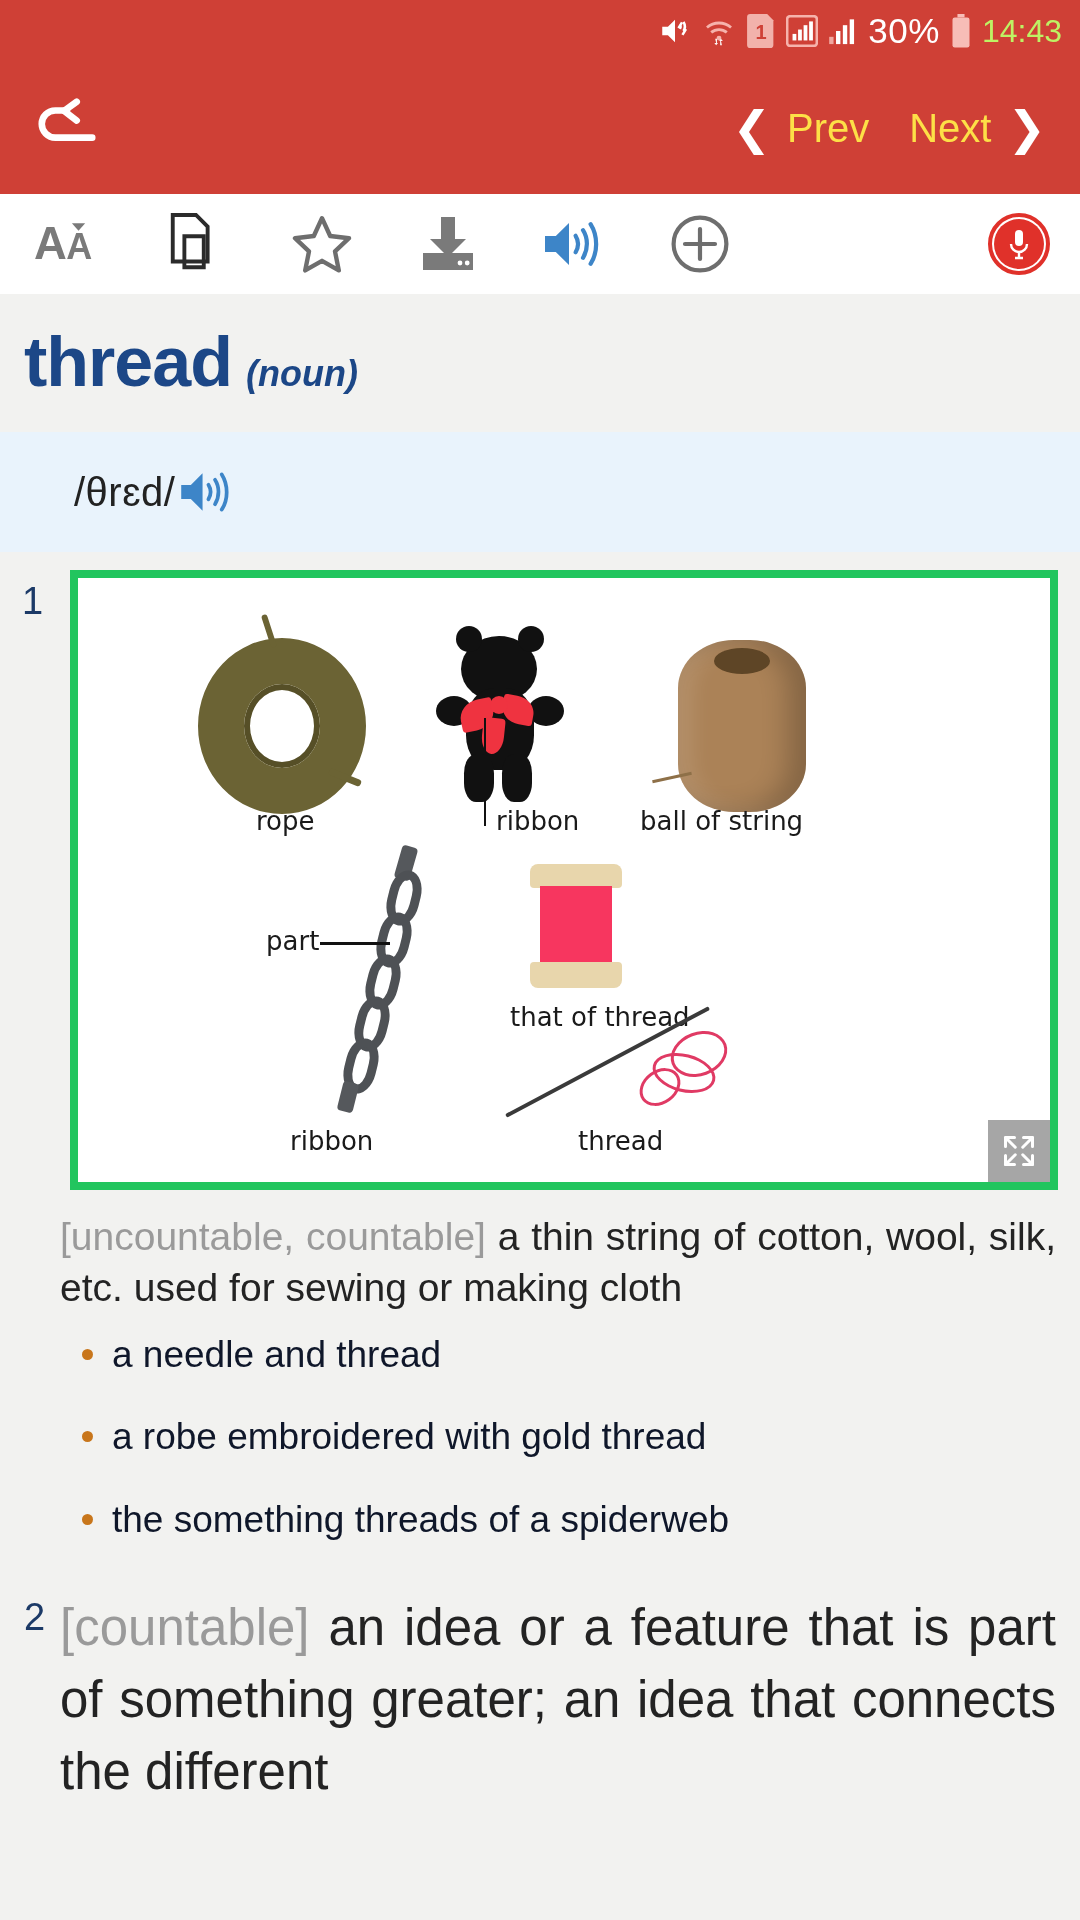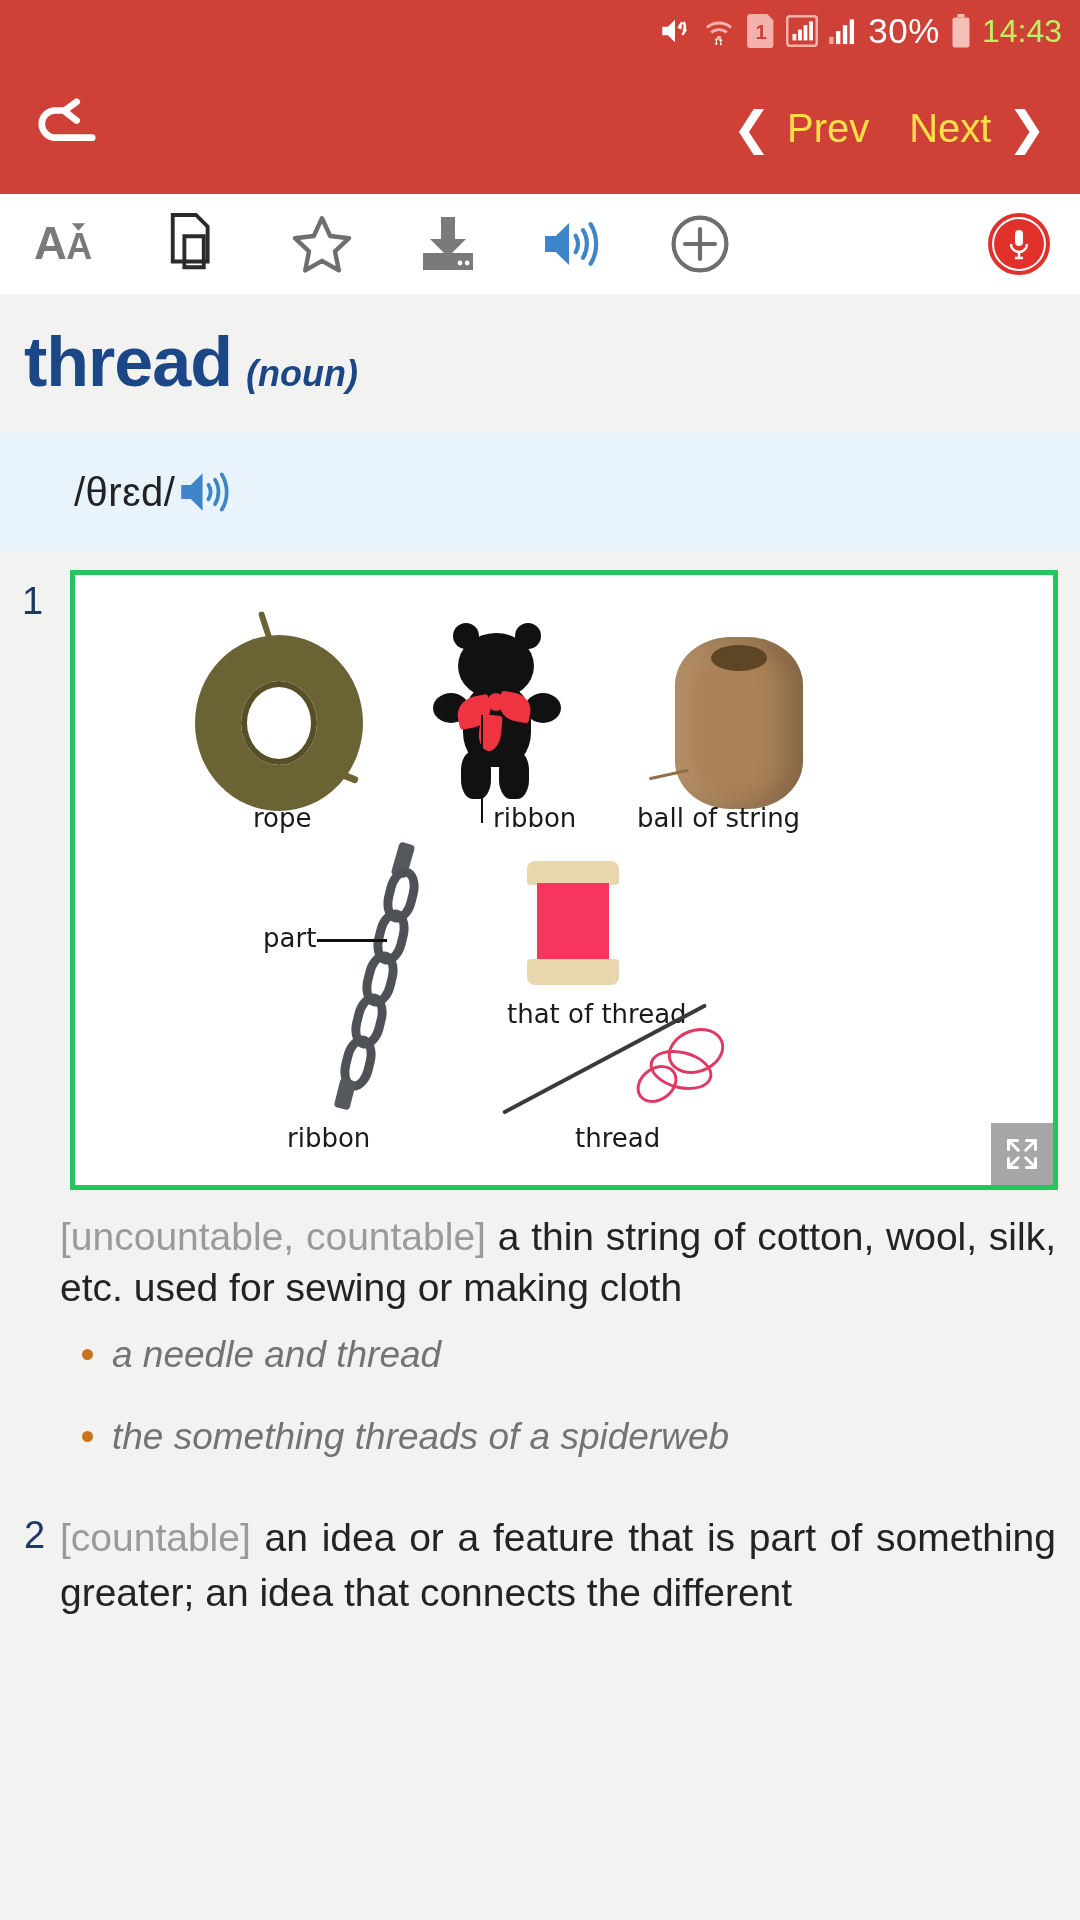--- a/index.html
+++ b/index.html
@@ -57,21 +57,21 @@
   
   .phon-bar{
     background:#e9f3fc; height:120px; display:flex; align-items:center; padding-left:74px; gap:4px;
   }
   .phon{ font-size:40px; color:#222; letter-spacing:0.5px; }
 
   
   .sense-img-row{ display:flex; padding:18px 22px 0 22px; }
   .sense-num{ font-size:38px; color:#1c3a67; width:48px; padding-top:10px; flex:0 0 48px;}
   .img-frame{
-    flex:1; border:5px solid #22c55e; background:#fff; position:relative;
+    flex:1; border:8px solid #22c55e; background:#fff; position:relative;
     height:620px; overflow:hidden;
   }
   .illus{ position:absolute; inset:0; }
   .obj-label{
     position:absolute; font-family:"DejaVu Sans", sans-serif; font-size:26px; color:#1a1a1a;
     white-space:nowrap;
   }
   .leader{ position:absolute; background:#111; }
   .expand-btn{
     position:absolute; right:0; bottom:0; width:62px; height:62px;
@@ -83,28 +83,28 @@
   .defs{ padding:22px 24px 0 24px; }
   .def-block{ display:flex; margin-bottom:14px; }
   .def-num{ font-size:38px; color:#1c3a67; width:36px; flex:0 0 36px; padding-top:4px;}
   .def-body{ flex:1; }
   .def-text{
     font-size:39px; line-height:1.3; color:#232323; text-align:justify;
   }
   .gram{ color:#9a9a9a; }
   .ex-list{ list-style:none; margin-top:18px; }
   .ex-item{
-    font-size:37px; font-style:italic; color:#737373; line-height:1.3;
+    font-size:37px; color:#0f172a; line-height:1.3;
     margin:0 0 34px 22px; position:relative; padding-left:30px;
   }
   .ex-item::before{
     content:""; position:absolute; left:0; top:18px; width:11px; height:11px;
     border-radius:50%; background:#c8761b;
   }
-  .def-text-2{ font-size:39px; line-height:1.42; color:#232323; text-align:justify; }
+  .def-text-2{ font-size:51px; line-height:1.42; color:#232323; text-align:justify; }
 
   
   .rope{
     position:absolute; width:168px;height:176px;border-radius:50%;
     border:46px solid #6b6334; box-shadow: inset 0 0 0 6px #564f27;
     background:transparent;
   }
   .bear-body{ position:absolute; background:#111; border-radius:46% 46% 40% 40%;}
   .bow{ position:absolute; background:#ef3340; }
   .ball{
@@ -342,20 +342,21 @@
 
     <div class="def-block">
       <div class="def-num" style="visibility:hidden;">1</div>
       <div class="def-body">
         <div class="def-text">
           <span class="gram">[uncountable, countable]</span>
           <span>a thin string of cotton, wool, silk, etc. used for sewing or making cloth</span>
         </div>
         <ul class="ex-list">
           <li class="ex-item">a needle and thread</li>
+          <li class="ex-item">a robe embroidered with gold thread</li>
           <li class="ex-item">the something threads of a spiderweb</li>
         </ul>
       </div>
     </div>
 
     <div class="def-block">
       <div class="def-num">2</div>
       <div class="def-body">
         <div class="def-text-2">
           <span class="gram">[countable]</span>

